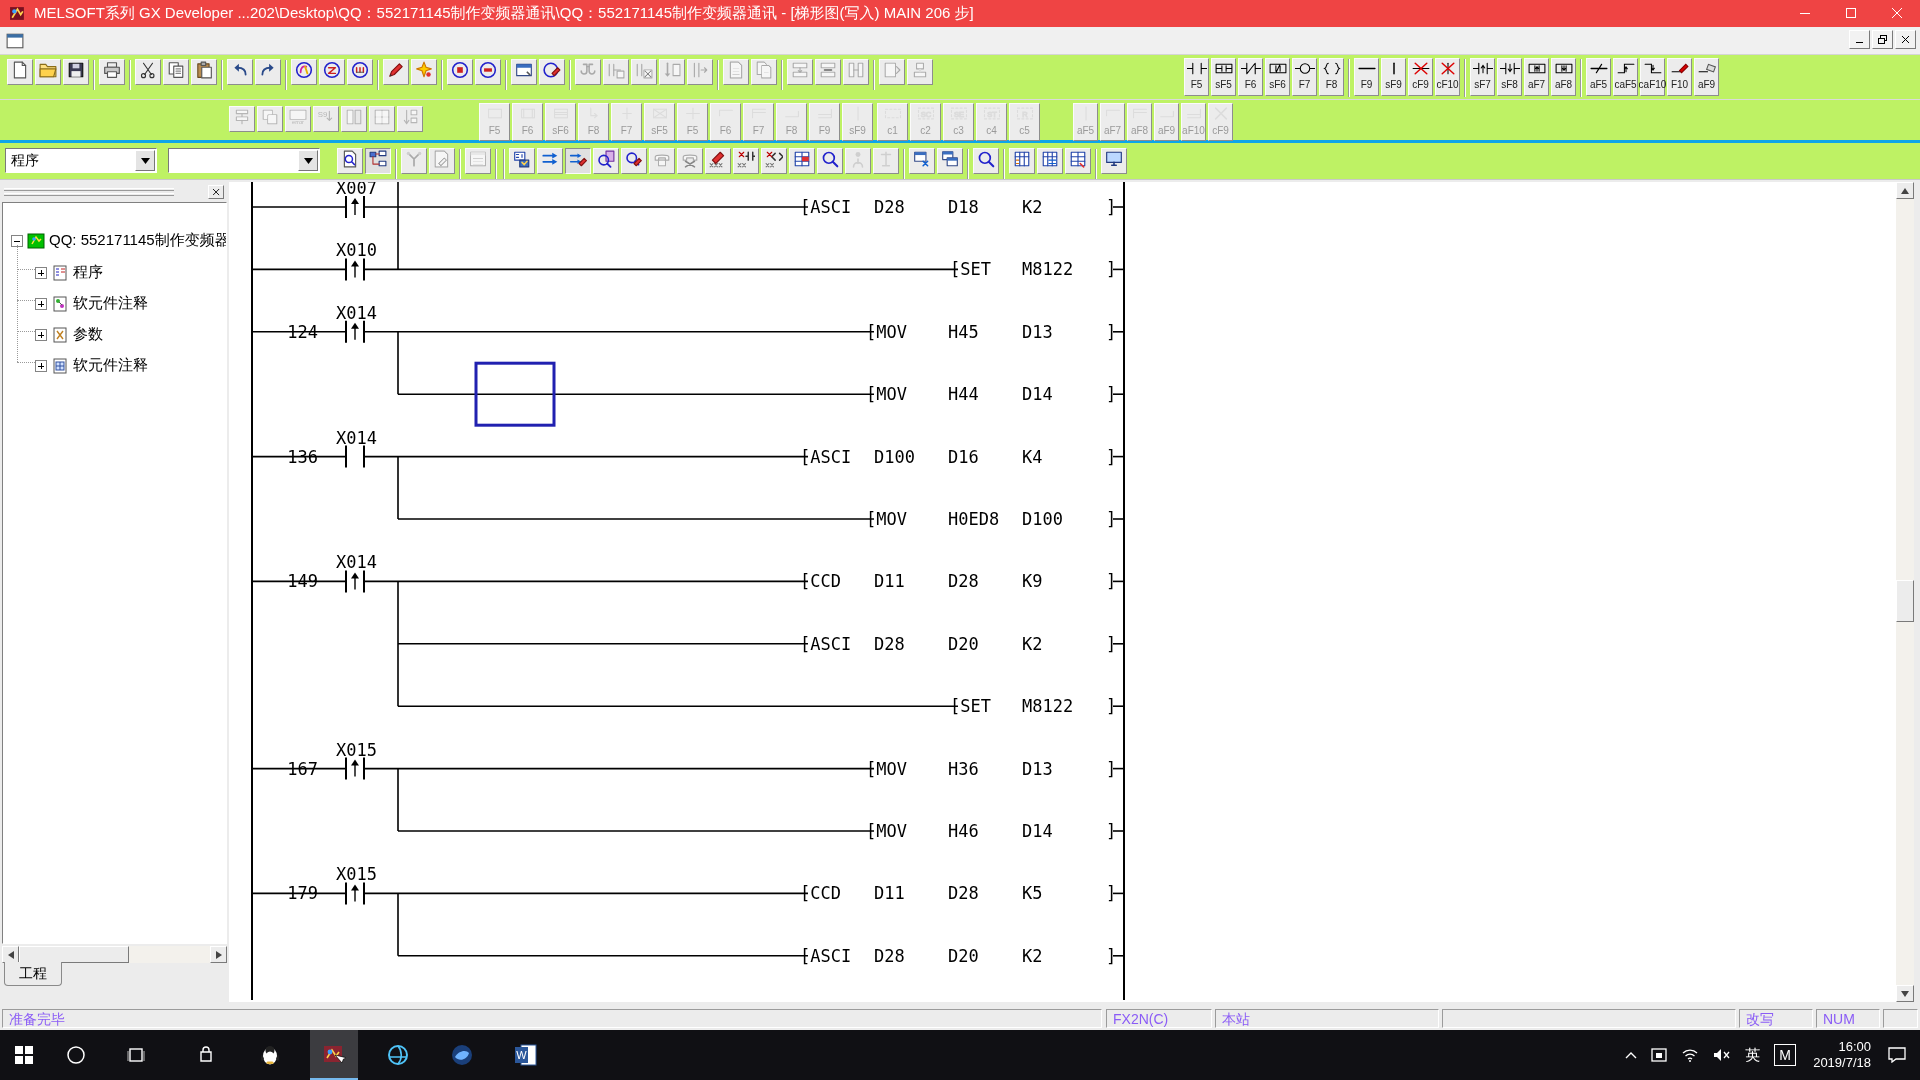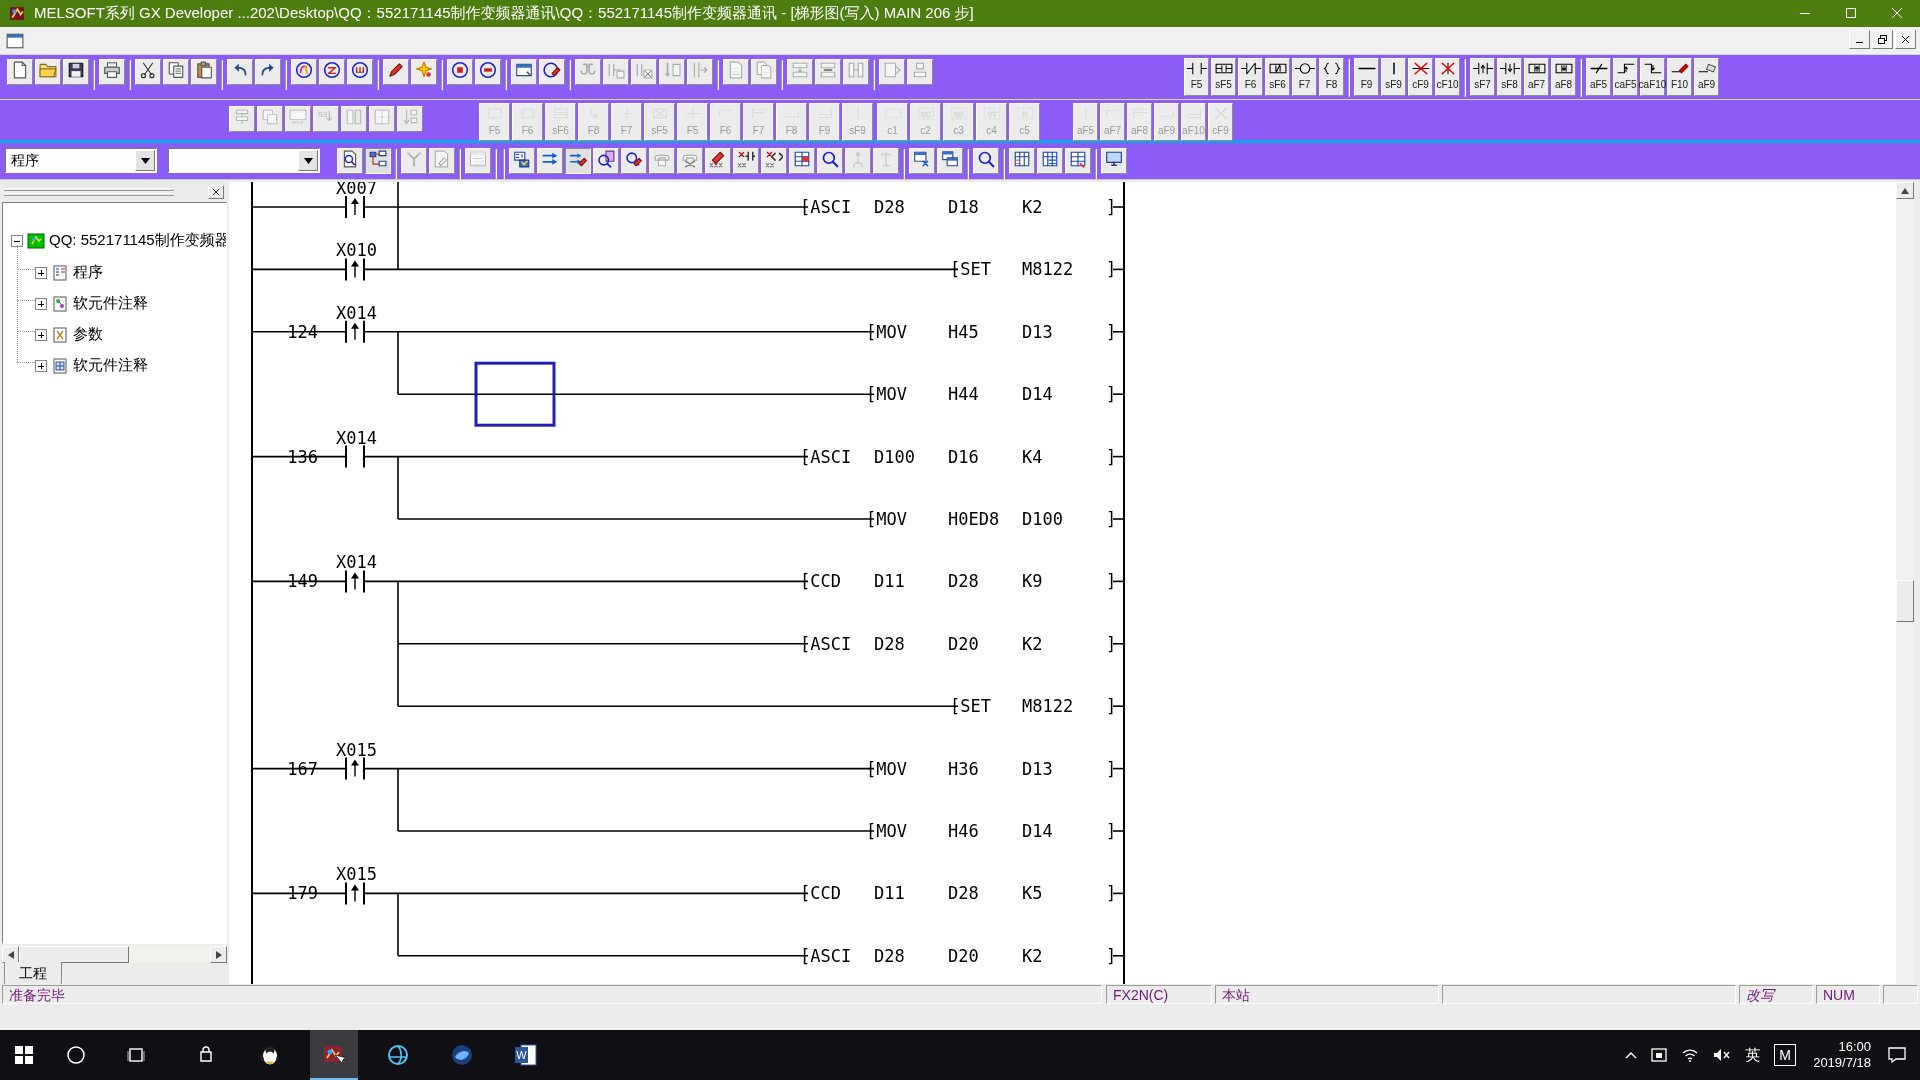--- a/index.html
+++ b/index.html
@@ -1,38 +1,38 @@
 <!DOCTYPE html>
 <html><head>
 <meta charset="utf-8">
 <style>
   * { margin:0; padding:0; box-sizing:border-box; }
   body { font-family:"Liberation Sans", sans-serif; background:#000; }
   #screen { position:relative; width:1920px; height:1080px; background:#ececec; overflow:hidden; }
 
   
-  #titlebar { position:absolute; left:0; top:0; width:1920px; height:27px; background:#4d7c0f; color:#fff;
+  #titlebar { position:absolute; left:0; top:0; width:1920px; height:27px; background:#ef4444; color:#fff;
               display:flex; align-items:center; font-size:15px; }
   #title-icon { width:17px; height:17px; margin:0 8px 0 9px; }
   #title-text { white-space:nowrap; overflow:hidden; }
   #caption-buttons { position:absolute; right:0; top:0; height:27px; display:flex; }
   .capbtn { width:46px; height:27px; display:flex; align-items:center; justify-content:center; }
   .capbtn svg { stroke:#fff; }
 
   
   #menubar { position:absolute; left:0; top:27px; width:1920px; height:28px; background:#f0f0f0;
              border-bottom:1px solid #d5d5d5; display:flex; align-items:center; font-size:15px; color:#000; }
   .menu-item { padding:4px 10px; }
   #mdi-icon { width:18px; height:16px; margin:0 6px 0 6px; }
   #mdi-buttons { position:absolute; right:4px; top:3px; display:flex; gap:2px; }
   .mdibtn { width:21px; height:19px; background:#f2f2f2; border:1px solid; border-color:#fff #7a7a7a #7a7a7a #fff;
             display:flex; align-items:center; justify-content:center; }
 
   
-  .toolbar-row { position:absolute; left:0; width:1920px; background:#8b5cf6; }
+  .toolbar-row { position:absolute; left:0; width:1920px; background:#bef264; }
   #toolbar1 { top:55px; height:45px; border-bottom:1px solid #dadada; }
   #toolbar2 { top:100px; height:43px; border-bottom:3px solid #0ea5e9; }
   #toolbar3 { top:143px; height:37px; border-bottom:1px solid #c8c8c8; }
   .bargroup { position:absolute; top:0; display:flex; align-items:flex-start; }
   .tbtn { width:26px; height:26px; margin:1px; background:#ececec; border:1px solid; border-color:#fbfbfb #8d8d8d #8d8d8d #fbfbfb;
           display:flex; flex-direction:column; align-items:center; justify-content:center; }
   .tbtn.two { width:25px; height:38px; justify-content:flex-start; padding-top:2px; }
   .tbtn.wide { width:31px; height:38px; }
   .tbtn.pressed { border-color:#8d8d8d #fbfbfb #fbfbfb #8d8d8d; background:#e0e0e0; }
   .tbtn.disabled svg { filter:grayscale(1) brightness(1.35); opacity:.55; }
@@ -73,22 +73,22 @@
                  font-size:14px; padding-top:3px; }
 
   
   #ladder-wrap { position:absolute; left:229px; top:182px; width:1667px; height:820px; background:#fff; overflow:hidden; }
   #vscroll { position:absolute; left:1896px; top:182px; width:18px; height:820px; background:#f3f1ec; }
   #vthumb { position:absolute; left:0px; top:398px; width:18px; height:42px; background:#ececec;
             border:1px solid; border-color:#fff #7a7a7a #7a7a7a #fff; }
   #vscroll .sbtn { position:absolute; left:0; width:18px; }
 
   
-  #statusbar { position:absolute; left:0; top:984px; width:1920px; height:22px; background:#ececec;
-               font-size:14px; color:#701a75; }
+  #statusbar { position:absolute; left:0; top:1008px; width:1920px; height:22px; background:#ececec;
+               font-size:14px; color:#8b5cf6; }
   .scell { position:absolute; top:1px; height:19px; border:1px solid; border-color:#9b9b9b #fff #fff #9b9b9b;
            padding:1px 6px; white-space:nowrap; overflow:hidden; }
 
   
   #taskbar { position:absolute; left:0; top:1030px; width:1920px; height:50px; background:#101014; color:#fff; }
   .task-ico { position:absolute; top:0; width:48px; height:50px; display:flex; align-items:center; justify-content:center; }
   .task-ico.active { background:#3c3c40; box-shadow:inset 0 -2px 0 #76b9ed; }
   #tray { position:absolute; right:0; top:0; height:50px; display:flex; align-items:center; }
   .tray-item { margin:0 7px; display:flex; align-items:center; justify-content:center; font-size:14px; }
   #clock { text-align:right; font-size:13px; line-height:16px; margin:16px 10px; }
@@ -1120,21 +1120,21 @@
           <path d="M0 0l4 6 4-6z" fill="#444"></path>
         </svg>
       </div>
   </div>
 
   <div id="statusbar">
     <div class="scell" style="left:2px; width:1100px;">准备完毕</div>
     <div class="scell" style="left:1106px; width:106px;">FX2N(C)</div>
     <div class="scell" style="left:1215px; width:224px;">本站</div>
     <div class="scell" style="left:1442px; width:294px;"></div>
-    <div class="scell" style="left:1739px; width:74px;font-style:italic;">改写</div>
+    <div class="scell" style="left:1739px; width:74px;">改写</div>
     <div class="scell" style="left:1816px; width:64px;">NUM</div>
     <div class="scell" style="left:1883px; width:35px;"></div>
   </div>
 
   <div id="taskbar">
     <div class="task-ico" style="left:0px;">
       <svg width="18" height="18" viewBox="0 0 18 18">
           <rect x="0" y="0" width="8" height="8" fill="#fff"></rect>
           <rect x="10" y="0" width="8" height="8" fill="#fff"></rect>
           <rect x="0" y="10" width="8" height="8" fill="#fff"></rect>

